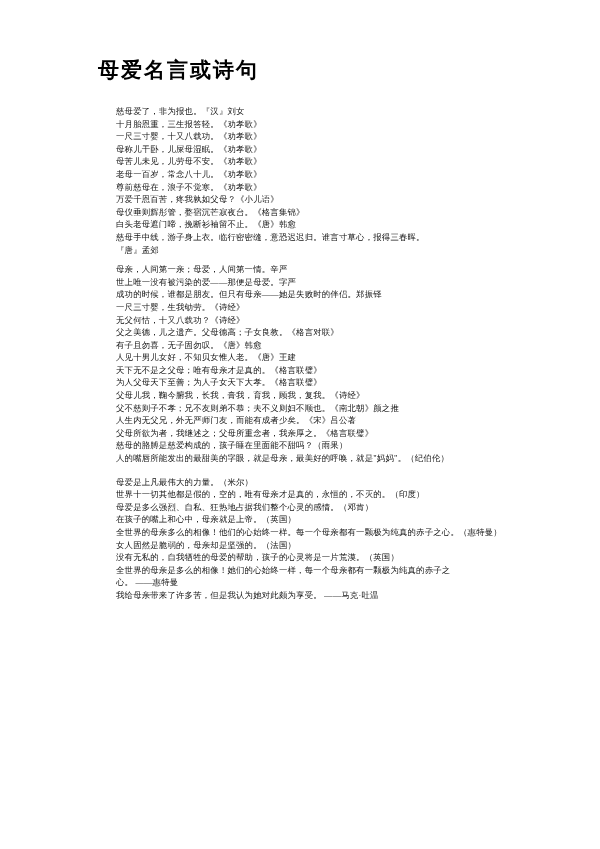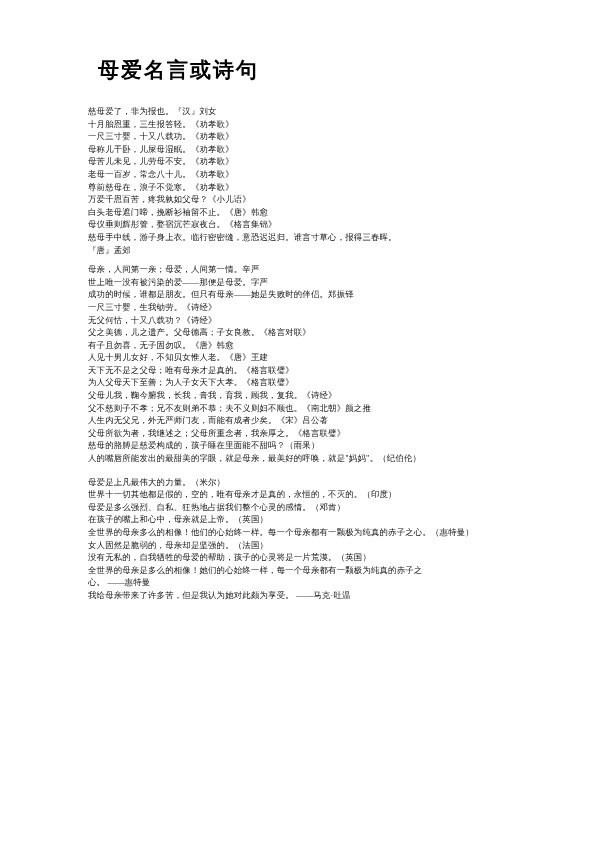--- a/index.html
+++ b/index.html
@@ -23,21 +23,21 @@
   }
   .doc-title {
     font-family: "DejaVu Serif", "Liberation Serif", serif;
     font-size: 21px;
     font-weight: bold;
     letter-spacing: 2px;
     margin: 0 0 22px 58px;
     color: #000;
   }
   .body-block {
-    margin-left: 48px;
+    margin-left: 76px;
     margin-right: 10px;
   }
   .line {
     font-size: 8.4px;
     line-height: 12.6px;
     white-space: pre-wrap;
     color: #111;
     letter-spacing: 0.2px;
   }
   .line.indent-right {
@@ -61,22 +61,22 @@
   <div class="body-block">
     <div>
         <div class="line">慈母爱了，非为报也。『汉』刘女</div>
         <div class="line">十月胎恩重，三生报答轻。《劝孝歌》</div>
         <div class="line">一尺三寸婴，十又八载功。《劝孝歌》</div>
         <div class="line">母称儿干卧，儿屎母湿眠。《劝孝歌》</div>
         <div class="line">母苦儿未见，儿劳母不安。《劝孝歌》</div>
         <div class="line">老母一百岁，常念八十儿。《劝孝歌》</div>
         <div class="line">尊前慈母在，浪子不觉寒。《劝孝歌》</div>
         <div class="line">万爱千恩百苦，疼我孰如父母？《小儿语》</div>
+        <div class="line">母仪垂则辉彤管，婺宿沉芒寂夜台。《格言集锦》</div>
         <div class="line">白头老母遮门啼，挽断衫袖留不止。《唐》韩愈</div>
-        <div class="line">母仪垂则辉彤管，婺宿沉芒寂夜台。《格言集锦》</div>
         <div class="line">慈母手中线，游子身上衣。临行密密缝，意恐迟迟归。谁言寸草心，报得三春晖。</div>
         <div class="line indent-right">『唐』孟郊</div>
       </div>
     <div class="gap-small"></div>
     <div>
         <div class="line">母亲，人间第一亲；母爱，人间第一情。辛严</div>
         <div class="line">世上唯一没有被污染的爱——那便是母爱。字严</div>
         <div class="line">成功的时候，谁都是朋友。但只有母亲——她是失败时的伴侣。郑振铎</div>
         <div class="line">一尺三寸婴，生我劬劳。《诗经》</div>
         <div class="line">无父何怙，十又八载功？《诗经》</div>

